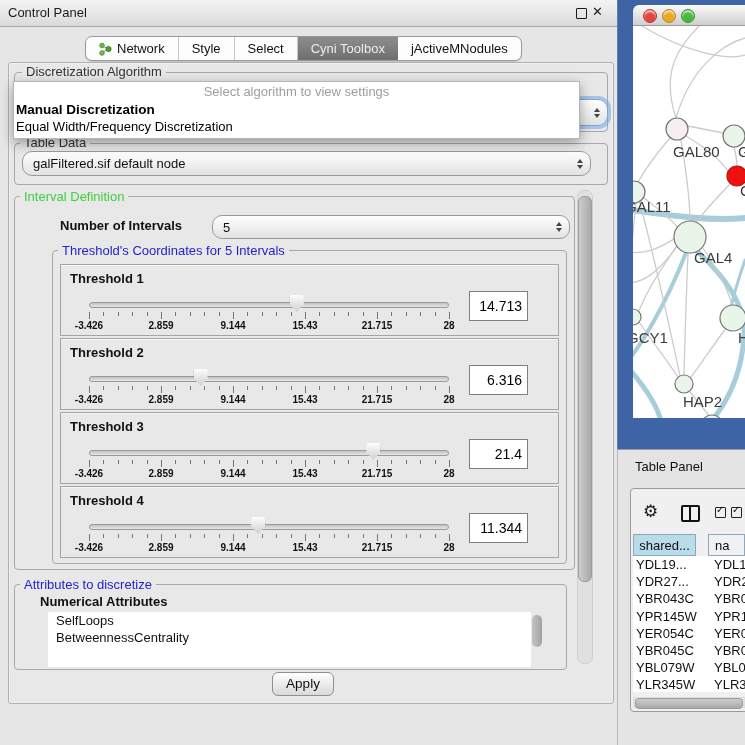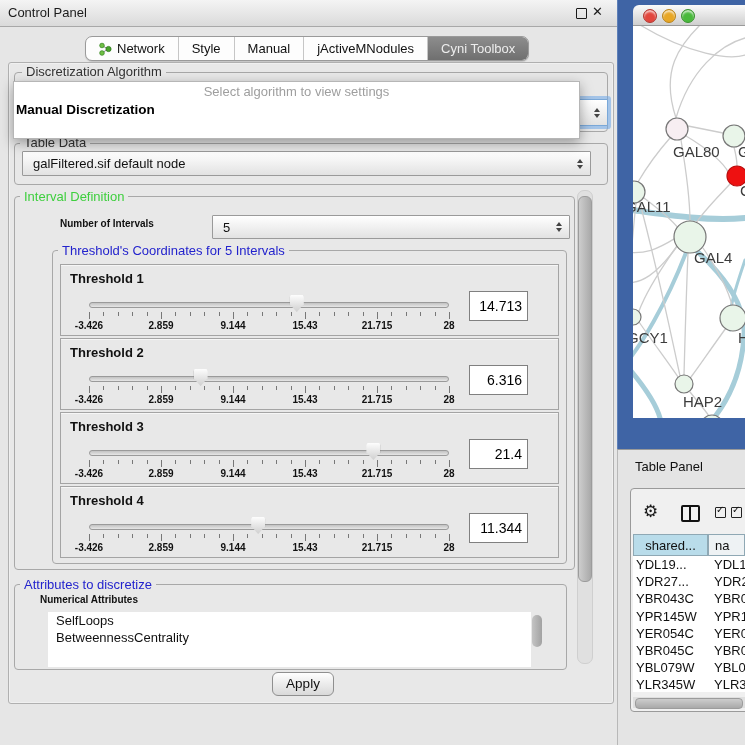--- a/index.html
+++ b/index.html
@@ -28,39 +28,39 @@
   .glabel{position:absolute;top:-8px;left:8px;background:#e8e8e8;padding:0 4px;font-size:13px;}
   .glabel.dark{color:#333;}
   .glabel.green{color:#3ecf3e;}
   .glabel.blue{color:#2323cd;}
   .g-disc{left:14px;top:72px;width:592px;height:58px;}
   .g-td{left:14px;top:143px;width:592px;height:40px;}
   .g-int{left:14px;top:196px;width:559px;height:372px;}
   .g-thr{left:52px;top:250px;width:513px;height:312px;}
   .g-attr{left:14px;top:584px;width:551px;height:84px;}
   
-  .combo{position:absolute;height:23px;border:1px solid #9a9a9a;border-radius:1px;
+  .combo{position:absolute;height:23px;border:1px solid #9a9a9a;border-radius:10px;
          background:linear-gradient(#ffffff,#e2e2e2);display:flex;align-items:center;}
   .combo .combo-text{flex:1;padding-left:10px;font-size:13px;color:#111;
                      white-space:nowrap;overflow:hidden;}
   .stepper{width:20px;display:flex;flex-direction:column;align-items:center;justify-content:center;gap:2px;}
   .arr-up{width:0;height:0;border-left:3.5px solid transparent;border-right:3.5px solid transparent;border-bottom:4.5px solid #444;}
   .arr-dn{width:0;height:0;border-left:3.5px solid transparent;border-right:3.5px solid transparent;border-top:4.5px solid #444;}
   .g-disc-combo{left:20px;top:99px;width:586px;height:25px;z-index:1;
                 border:1px solid #7aa8d8;box-shadow:0 0 0 3px rgba(108,166,232,.55);}
   .g-td-combo{left:22px;top:151px;width:567px;}
   .g-noi-combo{left:212px;top:215px;width:356px;height:22px;}
   
   .popup{position:absolute;left:13px;top:81px;width:565px;height:56px;background:#fff;
          border:1px solid #b6b6b6;box-shadow:0 4px 12px rgba(0,0,0,.35);z-index:10;font-size:13px;}
   .p-placeholder{height:19px;line-height:19px;text-align:center;color:#9e9e9e;}
   .p-opt{height:17px;line-height:17px;padding-left:2px;color:#000;}
   .p-opt.bold{font-weight:bold;font-size:13.5px;}
   
-  .lbl{position:absolute;font-size:10px;}
+  .lbl{position:absolute;font-size:13px;}
   .bold{font-weight:bold;}
   .noi-label{left:60px;top:218px;}
   .numattr-label{left:40px;top:594px;}
   
   .tpanel{position:absolute;left:60px;width:497px;height:70px;border:1px solid #a4a4a4;
           background:#e8e8e8;box-shadow:inset 0 1px 0 #f6f6f6;}
   .tp0{top:264px;} .tp1{top:338px;} .tp2{top:412px;} .tp3{top:486px;}
   .tp-label{position:absolute;left:9px;top:6px;font-size:13px;font-weight:bold;}
   .slider-area{position:absolute;left:28px;top:28px;width:360px;height:38px;}
   .track{position:absolute;left:0;right:0;top:9px;height:4px;border:1px solid #9a9a9a;
@@ -113,21 +113,21 @@
                border:1px solid #9a9a9a;border-radius:4px 0 0 4px;}
   .gear-icon{position:absolute;left:643px;top:503px;font-size:17px;color:#1a1a1a;
              font-family:"DejaVu Sans",sans-serif;line-height:17px;}
   .split-icon{position:absolute;left:681px;top:505px;width:15px;height:13px;border:2px solid #111;border-radius:2px;}
   .split-icon:after{content:"";position:absolute;left:6px;top:0;width:2px;height:13px;background:#111;}
   .cb-icon{position:absolute;top:507px;width:9px;height:9px;border:1.5px solid #222;border-radius:1px;}
   .cb-icon:after{content:"✓";position:absolute;left:0px;top:-4px;font-size:10px;font-family:"DejaVu Sans",sans-serif;}
   .cb1{left:715px;} .cb2{left:731px;}
   .thead{position:absolute;top:534px;height:22px;font-size:13px;line-height:22px;text-align:center;
          border:1px solid #8fa8b4;box-sizing:border-box;}
-  .th1{left:633px;width:75px;background:#b9dcea;}
+  .th1{left:633px;width:63px;background:#b9dcea;}
   .th2{left:708px;width:37px;background:#eef2f4;text-align:left;padding-left:6px;}
   .trows{position:absolute;left:633px;top:556px;width:112px;height:136px;background:#fff;overflow:hidden;}
   .trow{display:flex;height:17.2px;line-height:17.2px;font-size:13px;}
   .tc1{width:74px;padding-left:3px;overflow:hidden;white-space:nowrap;}
   .tc2{flex:1;padding-left:4px;overflow:hidden;white-space:nowrap;}
   .hsb{position:absolute;left:633px;top:697px;width:112px;height:11px;background:#e0e0e0;}
   .hsb-thumb{position:absolute;left:635px;top:698px;width:106px;height:9px;border-radius:4px;
              background:linear-gradient(#cdcdcd,#a9a9a9);border:1px solid #9c9c9c;}
 </style>
 </head>
@@ -149,45 +149,46 @@
         <circle cx="3" cy="3.5" r="2.3" fill="#6fbf44" stroke="#3e8a28" stroke-width="0.8"></circle>
         <circle cx="3" cy="11" r="2.3" fill="#6fbf44" stroke="#3e8a28" stroke-width="0.8"></circle>
         <circle cx="9.5" cy="7" r="2.6" fill="#49a32c" stroke="#2f7a1c" stroke-width="0.8"></circle>
       </svg>
       <span>Network</span>
     </div>
     <div class="tab">
         <span>Style</span>
       </div>
     <div class="tab">
-        <span>Manual</span>
+        <span>Select</span>
+      </div>
+    <div class="tab selected">
+        <span>Cyni Toolbox</span>
       </div>
     <div class="tab">
         <span>jActiveMNodules</span>
-      </div>
-    <div class="tab selected">
-        <span>Cyni Toolbox</span>
       </div>
   </div>
 
   <div class="mainpanel"></div>
 
   <div class="group g-disc"></div>
   <span class="glabel dark" style="position:absolute;left:22px;top:64px;">Discretization Algorithm</span>
   <div class="combo g-disc-combo">
     <span class="combo-text"></span>
     <span class="stepper">
         <span class="arr-up"></span>
         <span class="arr-dn"></span>
       </span>
   </div>
 
   <div class="popup">
     <div class="p-placeholder">Select algorithm to view settings</div>
     <div class="p-opt bold">Manual Discretization</div>
+    <div class="p-opt">Equal Width/Frequency Discretization</div>
   </div>
 
   <div class="group g-td"></div>
   <span class="glabel dark" style="position:absolute;left:20px;top:135px;">Table Data</span>
   <div class="combo g-td-combo">
     <span class="combo-text">galFiltered.sif default node</span>
     <span class="stepper">
         <span class="arr-up"></span>
         <span class="arr-dn"></span>
       </span>

